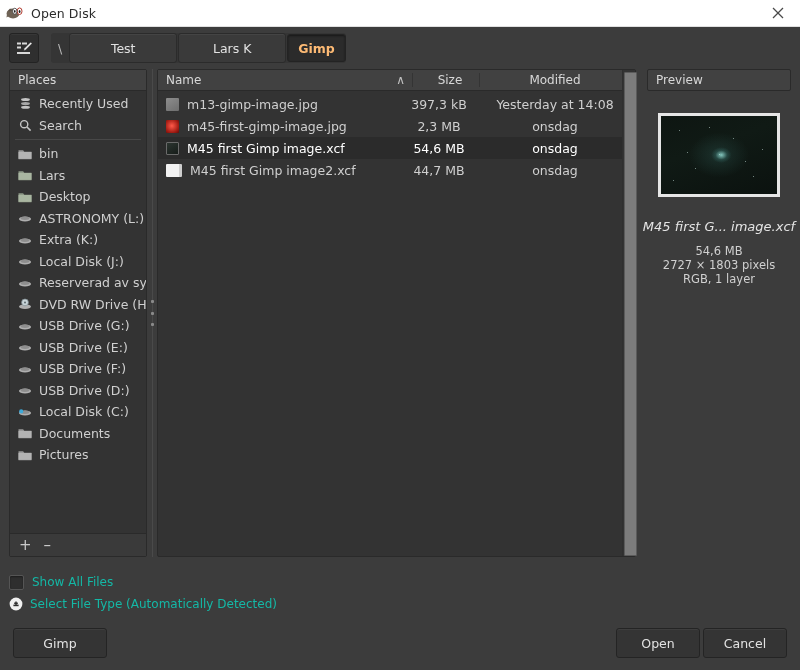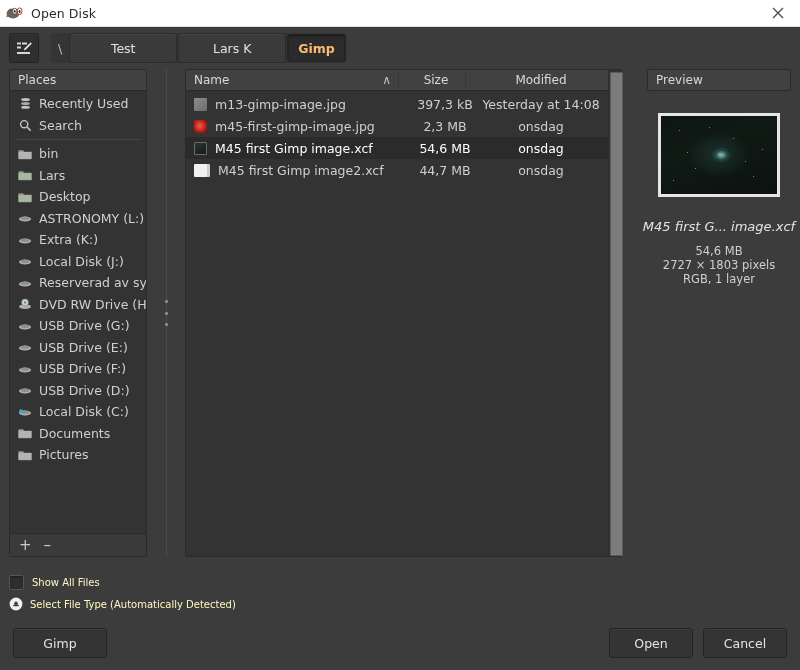--- a/index.html
+++ b/index.html
@@ -121,21 +121,20 @@
     font-weight: bold;
     box-shadow: inset 0 1px 2px rgba(0,0,0,0.45);
   }
 
   
   .main {
     flex: 1 1 auto;
     display: flex;
     padding: 0 9px;
     min-height: 0;
-    gap: 14px;
   }
 
   
   .places {
     width: 136px;
     flex: 0 0 auto;
     display: flex;
     flex-direction: column;
     background: #333333;
     border: 1px solid #2a2a2a;
@@ -313,20 +312,21 @@
     width: 58px;
     flex: 0 0 auto;
     padding-left: 0px;
     white-space: nowrap;
   }
   .row .cell-mod {
     width: 134px;
     flex: 0 0 auto;
     padding-left: 0px;
     white-space: nowrap;
+    margin-left: 20px;
   }
   .thumb {
     width: 13px;
     height: 13px;
     margin-right: 8px;
     flex: 0 0 auto;
     border-radius: 1px;
   }
   .thumb.t-grey  { background: linear-gradient(145deg,#8d8d8d,#6e6e6e); }
   .thumb.t-red   { background: radial-gradient(circle at 45% 45%, #ff5a4a 0%, #a41d14 65%, #5d0b07 100%); }
@@ -436,37 +436,37 @@
   .expander {
     width: 14px;
     height: 14px;
     margin-right: 7px;
     flex: 0 0 auto;
     display: flex;
     align-items: center;
     justify-content: center;
   }
   .opt-label {
-    font-size: 10px;
-    color: #fef9c3;
+    font-size: 12px;
+    color: #14b8a6;
   }
 
   
   .actionbar {
     flex: 0 0 auto;
     height: 56px;
     display: flex;
     align-items: center;
     padding: 0 13px 0 13px;
     position: relative;
   }
   .actionbar .right {
     margin-left: auto;
     display: flex;
-    gap: 10px;
+    gap: 3px;
   }
   .btn {
     min-width: 86px;
     height: 28px;
     background: #343434;
     border: 1px solid #242424;
     border-radius: 3px;
     color: #e2e2e2;
     font-size: 12.5px;
     font-family: inherit;

